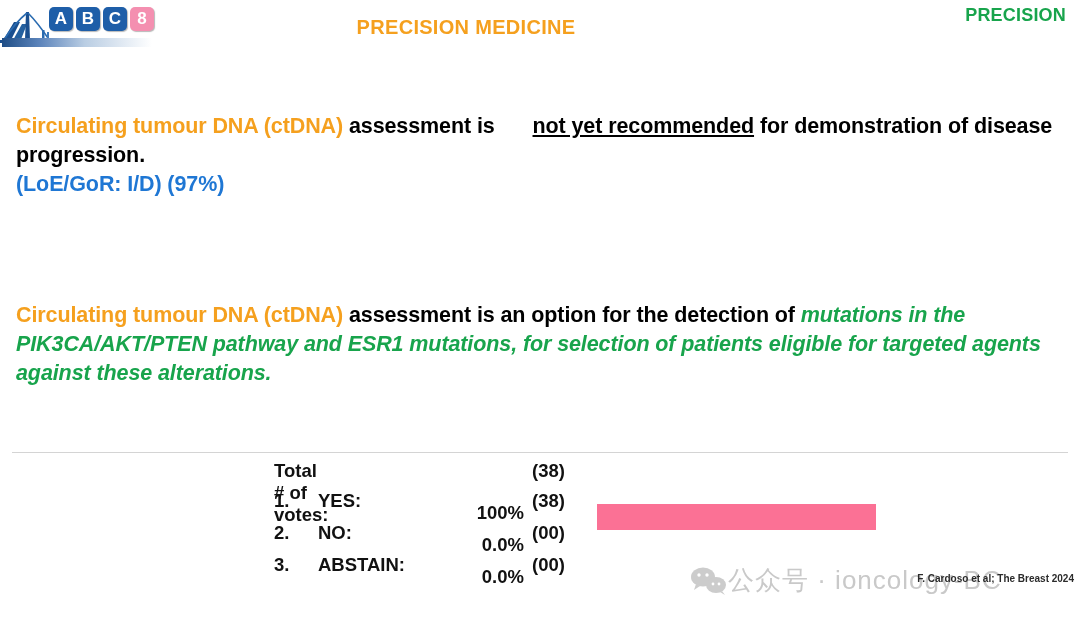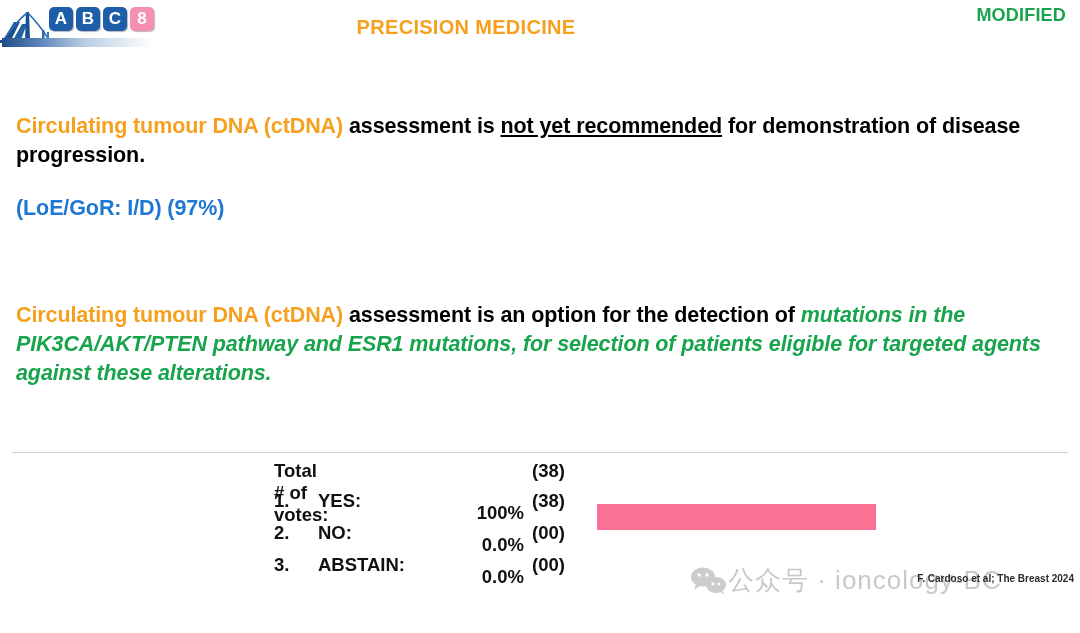--- a/index.html
+++ b/index.html
@@ -98,23 +98,23 @@
     color: #000000;
     letter-spacing: -0.1px;
   }
   #statement-1 { top: 112px; width: 1040px; }
   #statement-2 { top: 301px; width: 1045px; }
 
   .t-orange { color: #f5a01e; }
   .t-green  { color: #18a44c; font-style: italic; }
   .t-blue   { color: #1f77d4; }
   .t-black  { color: #000000; }
-  .t-underline { text-decoration: underline; text-underline-offset: 2px; }
+  .t-underline { text-decoration: underline; text-underline-offset: 2px; margin-left: 32px; }
   .t-italic { }
-  .loe-line { display: block; margin-top: 24px; }
+  .loe-line { display: block; }
 
   
   .divider {
     position: absolute;
     left: 12px;
     top: 452px;
     width: 1056px;
     height: 1px;
     background: #d4d4d4;
   }
@@ -204,21 +204,21 @@
     <div class="logo-streak"></div>
     <div class="abc-blocks">
       <div class="abc-block blue" style="background: rgb(30, 94, 168);">A</div>
       <div class="abc-block blue" style="background: rgb(30, 94, 168);">B</div>
       <div class="abc-block blue" style="background: rgb(30, 94, 168);">C</div>
       <div class="abc-block pink" style="background: rgb(244, 143, 176);">8</div>
     </div>
   </div>
 
   <div class="header-title">PRECISION MEDICINE</div>
-  <div class="header-modified">MODIFIED</div>
+  <div class="header-modified">PRECISION</div>
 </div>
 
 <div class="statement" id="statement-1">
   <span class="t-orange">Circulating tumour DNA (ctDNA) </span><span class="t-black">assessment is </span><span class="t-black t-underline">not yet recommended</span><span class="t-black"> for demonstration of disease progression.</span>
   <span class="loe-line t-blue">(LoE/GoR: I/D) (97%)</span>
 </div>
 
 <div class="statement" id="statement-2">
   <span class="t-orange">Circulating tumour DNA (ctDNA) </span><span class="t-black">assessment is an option for the detection of </span><span class="t-green">mutations in the </span><span class="t-green t-italic">PIK3CA/AKT/PTEN</span><span class="t-green"> pathway and </span><span class="t-green t-italic">ESR1</span><span class="t-green"> mutations, for selection of patients eligible for targeted agents against these alterations.</span>
 </div>

